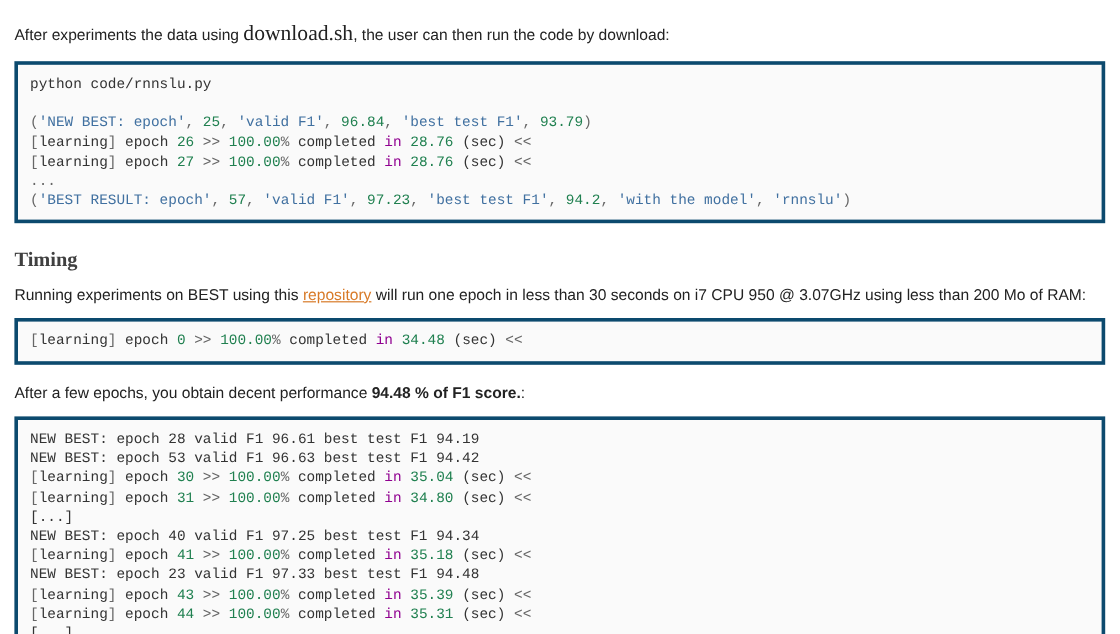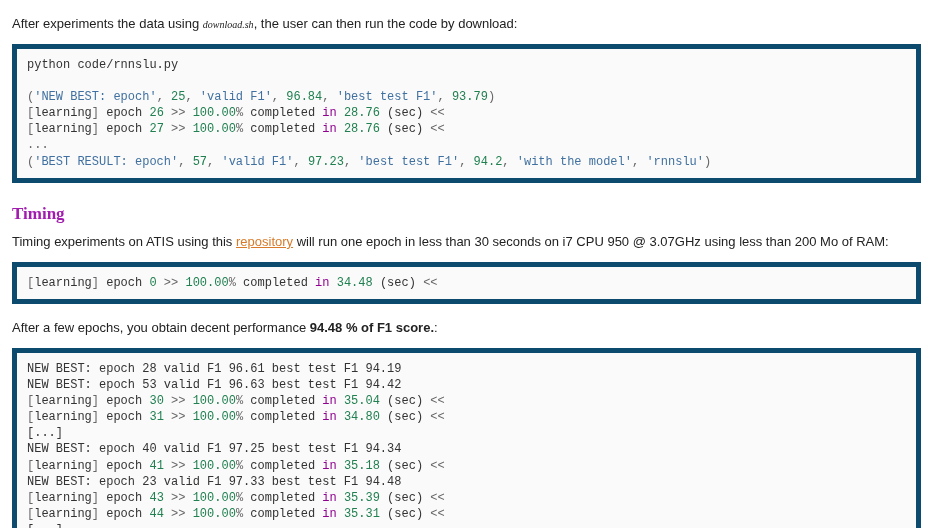--- a/index.html
+++ b/index.html
@@ -12,37 +12,36 @@
     line-height: 1.5;
   }
   p {
     margin: 6px 0 10px 0;
   }
   h2.section {
     font-family: Georgia, "Times New Roman", serif;
     font-weight: bold;
     font-size: 17px;
     margin: 18px 0 6px 0;
-    color: #a21caf;
+    color: #404040;
   }
   a.link {
     color: #d87a28;
   }
   .code-inline {
     font-family: Georgia, "Times New Roman", serif;
-    font-style: italic;
-    font-size: 10px;
+    font-size: 18px;
   }
   pre.codeblock {
     font-family: Consolas, "Courier New", monospace;
     font-size: 12px;
     line-height: 1.35;
     white-space: pre;
     background: #fafafa;
-    border: 5px solid #0c4a6e;
+    border: 3px solid #0c4a6e;
     padding: 8px 10px;
     margin: 8px 0 14px 0;
     overflow-x: auto;
     color: #333;
   }
   .tok-str   { color: #4070a0; }
   .tok-num   { color: #208050; }
   .tok-punc  { color: #666; }
   .tok-fn    { color: #900090; }
   .tok-plain { color: #333; }
@@ -59,21 +58,21 @@
 
 <span class="tok-punc">(</span><span class="tok-str">'NEW BEST: epoch'</span><span class="tok-punc">, </span><span class="tok-num">25</span><span class="tok-punc">, </span><span class="tok-str">'valid F1'</span><span class="tok-punc">, </span><span class="tok-num">96.84</span><span class="tok-punc">, </span><span class="tok-str">'best test F1'</span><span class="tok-punc">, </span><span class="tok-num">93.79</span><span class="tok-punc">)</span>
 <span class="tok-punc">[</span><span class="tok-plain">learning</span><span class="tok-punc">]</span><span class="tok-plain"> epoch </span><span class="tok-num">26</span><span class="tok-punc"> &gt;&gt; </span><span class="tok-num">100.00</span><span class="tok-punc">%</span><span class="tok-plain"> completed </span><span class="tok-fn">in</span><span class="tok-plain"> </span><span class="tok-num">28.76</span><span class="tok-plain"> (sec) </span><span class="tok-punc">&lt;&lt;</span>
 <span class="tok-punc">[</span><span class="tok-plain">learning</span><span class="tok-punc">]</span><span class="tok-plain"> epoch </span><span class="tok-num">27</span><span class="tok-punc"> &gt;&gt; </span><span class="tok-num">100.00</span><span class="tok-punc">%</span><span class="tok-plain"> completed </span><span class="tok-fn">in</span><span class="tok-plain"> </span><span class="tok-num">28.76</span><span class="tok-plain"> (sec) </span><span class="tok-punc">&lt;&lt;</span>
 <span class="tok-punc">...</span>
 <span class="tok-punc">(</span><span class="tok-str">'BEST RESULT: epoch'</span><span class="tok-punc">, </span><span class="tok-num">57</span><span class="tok-punc">, </span><span class="tok-str">'valid F1'</span><span class="tok-punc">, </span><span class="tok-num">97.23</span><span class="tok-punc">, </span><span class="tok-str">'best test F1'</span><span class="tok-punc">, </span><span class="tok-num">94.2</span><span class="tok-punc">, </span><span class="tok-str">'with the model'</span><span class="tok-punc">, </span><span class="tok-str">'rnnslu'</span><span class="tok-punc">)</span></pre>
 
 <h2 class="section">Timing</h2>
 
 <p>
-  <span>Timing experiments on ATIS using this </span><a href="#" class="link">repository</a><span> will run one epoch in less than 30 seconds on i7 CPU 950 @ 3.07GHz using less than 200 Mo of RAM:</span>
+  <span>Running experiments on BEST using this </span><a href="#" class="link">repository</a><span> will run one epoch in less than 30 seconds on i7 CPU 950 @ 3.07GHz using less than 200 Mo of RAM:</span>
 </p>
 
 <pre class="codeblock"><span class="tok-punc">[</span><span class="tok-plain">learning</span><span class="tok-punc">]</span><span class="tok-plain"> epoch </span><span class="tok-num">0</span><span class="tok-punc"> &gt;&gt; </span><span class="tok-num">100.00</span><span class="tok-punc">%</span><span class="tok-plain"> completed </span><span class="tok-fn">in</span><span class="tok-plain"> </span><span class="tok-num">34.48</span><span class="tok-plain"> (sec) </span><span class="tok-punc">&lt;&lt;</span></pre>
 
 <p>
   <span>After a few epochs, you obtain decent performance </span><span class="strong">94.48 % of F1 score.</span><span>:</span>
 </p>
 
 <pre class="codeblock"><span class="tok-plain">NEW BEST: epoch 28 valid F1 96.61 best test F1 94.19</span>
 <span class="tok-plain">NEW BEST: epoch 53 valid F1 96.63 best test F1 94.42</span>

